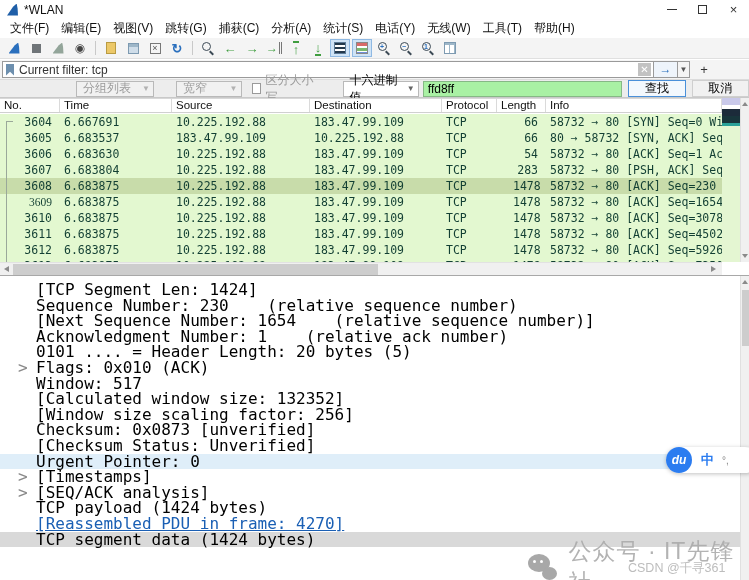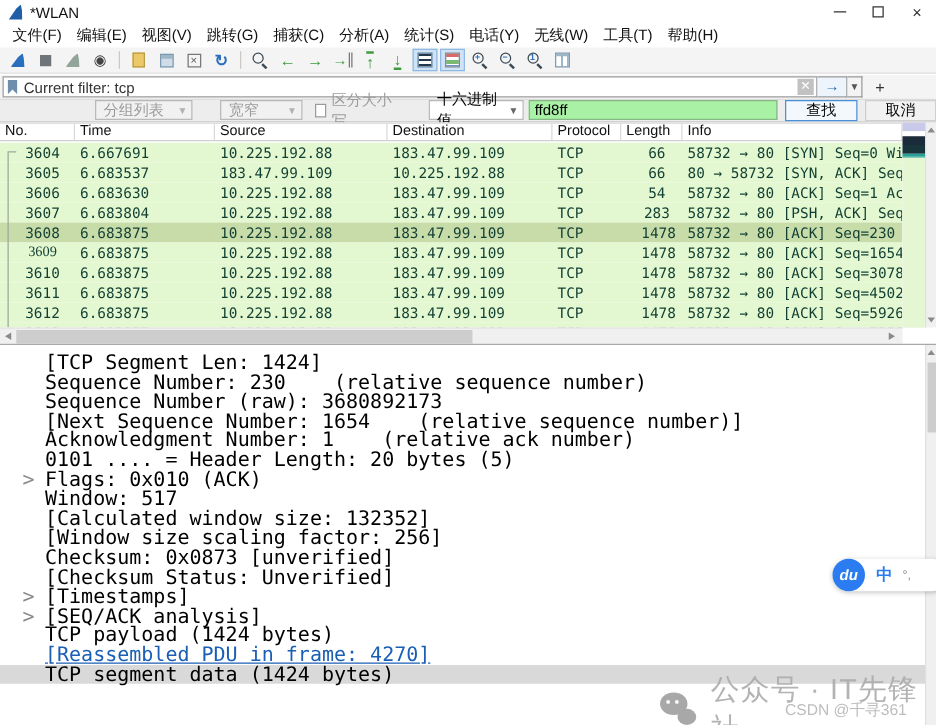--- a/index.html
+++ b/index.html
@@ -50,21 +50,21 @@
   
   #filter-bar { position:absolute; left:0; top:60px; width:749px; height:19px; background:#f4f4f4; display:flex; align-items:center; padding:0 2px; }
   #filter-box { flex:0 0 652px; height:17px; background:#fff; border:1px solid #9a9a9a; display:flex; align-items:center; }
   .bookmark { width:8px; height:12px; margin:0 5px 0 3px; background:#6d8fae; clip-path:polygon(0 0,100% 0,100% 100%,50% 68%,0 100%); }
   #filter-text { color:#333; }
   .filter-clear { margin-left:auto; width:13px; height:13px; background:#c2c2c2; color:#fff; font-size:10px; line-height:13px; text-align:center; margin-right:2px; }
   .filter-apply { width:24px; height:17px; border:1px solid #9a9a9a; border-left:none; background:#eef4fb; color:#2a6fbd; font-weight:bold; text-align:center; line-height:15px; }
   .filter-dd { width:12px; height:17px; border:1px solid #9a9a9a; border-left:none; background:#f4f4f4; color:#555; font-size:8px; line-height:16px; text-align:center; }
   .filter-add { width:16px; height:16px; margin-left:6px; text-align:center; line-height:15px; font-size:13px; color:#333; }
   
-  #find-bar { position:absolute; left:0; top:79px; width:749px; height:19px; background:#ededed; border-top:1px solid #dcdcdc; border-bottom:1px solid #c9c9c9; display:flex; }
+  #find-bar { position:absolute; left:0; top:79px; width:749px; height:19px; background:#ededed; border-top:1px solid #dcdcdc; border-bottom:1px solid #c9c9c9; display:flex; align-items:center; }
   .combo { height:16px; border:1px solid #b9b9b9; background:#f1f1f1; color:#9b9b9b; display:flex; align-items:center; padding:0 3px 0 6px; }
   .combo .cv { flex:1; }
   .combo .ca { color:#b2b2b2; font-size:8px; margin-left:6px; }
   .combo.enabled { background:#fff; color:#000; }
   .combo.enabled .ca { color:#666; }
   #combo-scope { width:86px; margin-left:76px; }
   #combo-width { width:72px; margin-left:22px; }
   #case-wrap { display:flex; align-items:center; margin-left:10px; color:#9b9b9b; }
   #case-box { width:11px; height:11px; border:1px solid #9a9a9a; background:#fff; margin-right:4px; }
   #combo-type { width:84px; margin-left:24px; }
@@ -72,21 +72,21 @@
   #find-btn { width:64px; height:17px; margin-left:6px; background:#f3f8fd; border:1px solid #4a90d9; text-align:center; line-height:15px; color:#000; }
   #cancel-btn { width:64px; height:17px; margin-left:6px; background:#f1f1f1; border:1px solid #cfcfcf; text-align:center; line-height:15px; color:#000; }
   
   #packet-header { position:absolute; left:0; top:98px; width:722px; height:15px; background:#fff; border-top:1px solid #d8d8d8; border-bottom:1px solid #d0d0d0; display:flex; font-size:11.5px; }
   .hcell { border-right:1px solid #dadada; padding:0 0 0 4px; overflow:hidden; white-space:nowrap; color:#111; }
   #packet-rows { position:absolute; left:0; top:114px; width:722px; height:148px; overflow:hidden; background:#fff; }
   .prow { display:flex; height:16px; background:var(--row-bg); color:var(--row-text);
     font-family:"DejaVu Sans Mono","Liberation Mono",monospace; font-size:11.5px; line-height:16px; }
   .prow.selected { background:var(--row-selected); }
   .pcell { overflow:hidden; white-space:pre; padding-left:4px; }
-  .pcell.r { text-align:center; padding-right:8px; padding-left:16px; }
+  .pcell.r { text-align:right; padding-right:8px; padding-left:16px; }
   #bracket { position:absolute; left:6px; top:121px; width:7px; height:141px; border-left:1px solid #9aa89a; }
   #bracket::before { content:""; position:absolute; left:0; top:0; width:6px; height:1px; background:#9aa89a; }
   
   #plist-vscroll { position:absolute; left:722px; top:98px; width:18px; height:164px; background:#f0f0f0; }
   .mm-stripe { width:100%; }
   #plist-vfill { width:100%; background:#e4f6d2; border-top:1px solid #2aa198; }
   #plist-strip { position:absolute; left:740px; top:98px; width:9px; height:164px; background:#f0f0f0; border-left:1px solid #e0e0e0; }
   .tri { position:absolute; left:1px; width:0; height:0; border-left:3px solid transparent; border-right:3px solid transparent; }
   .tri.up { border-bottom:4px solid #8a8a8a; top:4px; }
   .tri.down { border-top:4px solid #8a8a8a; bottom:4px; }
@@ -375,30 +375,30 @@
   <div id="hscroll">
     <span class="harrow left"></span>
     <div id="hthumb"></div>
     <span class="harrow right"></span>
   </div>
 
   <div id="detail-pane">
     <div id="detail-lines">
         <div class="dline"><span class="txt">[TCP Segment Len: 1424]</span></div>
         <div class="dline"><span class="txt">Sequence Number: 230    (relative sequence number)</span></div>
-        <div class="dline"><span class="txt">Sequence Number (raw): 3680892173</span></div>
         <div class="dline"><span class="txt">[Next Sequence Number: 1654    (relative sequence number)]</span></div>
         <div class="dline"><span class="txt">Acknowledgment Number: 1    (relative ack number)</span></div>
         <div class="dline"><span class="txt">0101 .... = Header Length: 20 bytes (5)</span></div>
         <div class="dline"><span class="exp">&gt;</span><span class="txt">Flags: 0x010 (ACK)</span></div>
         <div class="dline"><span class="txt">Window: 517</span></div>
         <div class="dline"><span class="txt">[Calculated window size: 132352]</span></div>
         <div class="dline"><span class="txt">[Window size scaling factor: 256]</span></div>
         <div class="dline"><span class="txt">Checksum: 0x0873 [unverified]</span></div>
         <div class="dline"><span class="txt">[Checksum Status: Unverified]</span></div>
+        <div class="dline hover"><span class="txt">Urgent Pointer: 0</span></div>
         <div class="dline"><span class="exp">&gt;</span><span class="txt">[Timestamps]</span></div>
         <div class="dline"><span class="exp">&gt;</span><span class="txt">[SEQ/ACK analysis]</span></div>
         <div class="dline"><span class="txt">TCP payload (1424 bytes)</span></div>
         <div class="dline"><span class="txt link">[Reassembled PDU in frame: 4270]</span></div>
         <div class="dline selected"><span class="txt">TCP segment data (1424 bytes)</span></div>
       </div>
     <div id="detail-vscroll">
       <span class="tri up"></span>
       <div id="detail-thumb"></div>
     </div>

